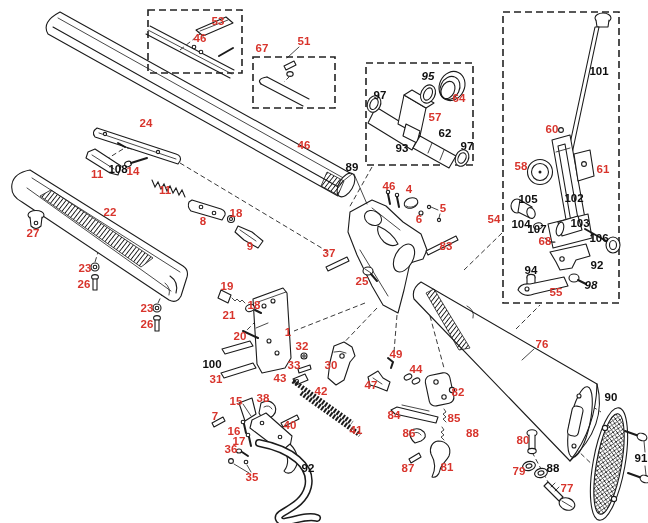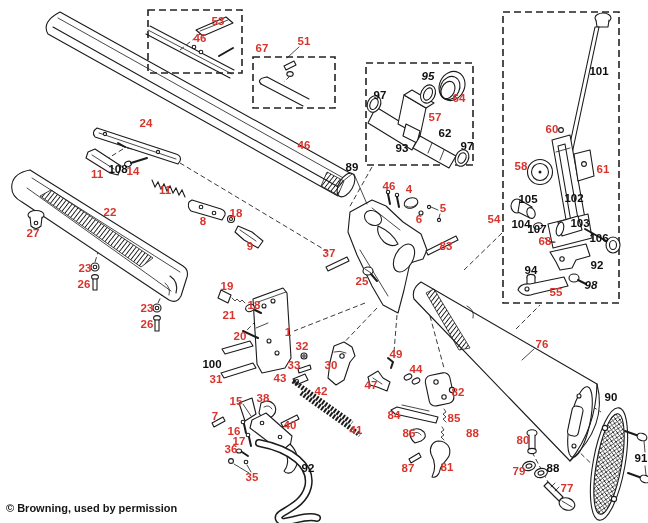--- a/index.html
+++ b/index.html
@@ -529,15 +529,14 @@
       <div class="part-label black" style="left: 597px; top: 266px;">92</div>
       <div class="part-label black" style="left: 531px; top: 271px;">94</div>
       <div class="part-label black" style="left: 591px; top: 286px; font-style: italic;">98</div>
       <div class="part-label black" style="left: 212px; top: 365px;">100</div>
       <div class="part-label black" style="left: 308px; top: 469px;">92</div>
       <div class="part-label black" style="left: 611px; top: 398px;">90</div>
       <div class="part-label black" style="left: 641px; top: 459px;">91</div>
       <div class="part-label black" style="left: 553px; top: 469px;">88</div>
     </div>
 
-<div class="copyright">© Browning, used by permission</div>
 
 </div>
 
 </body></html>

